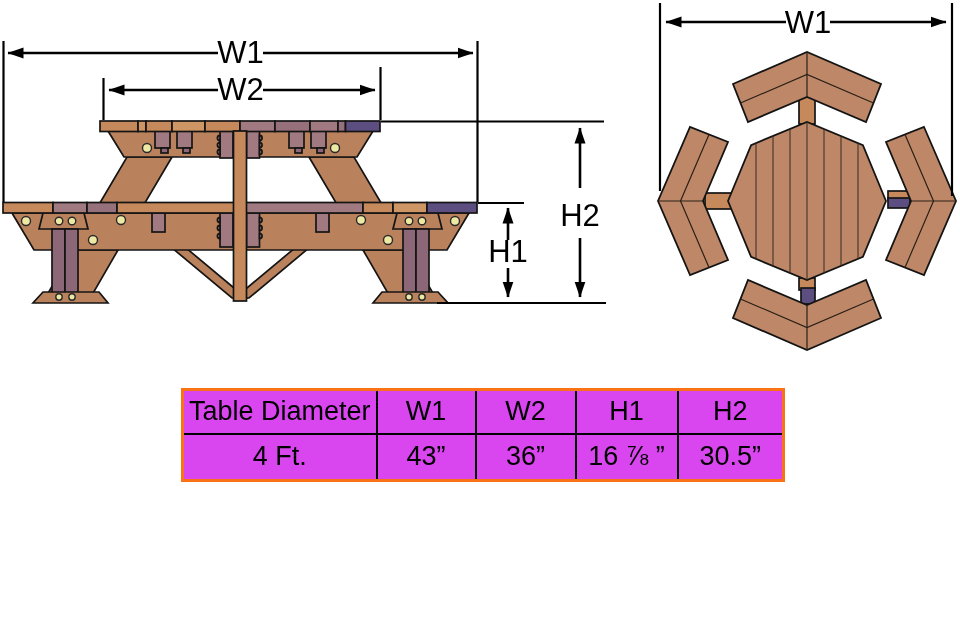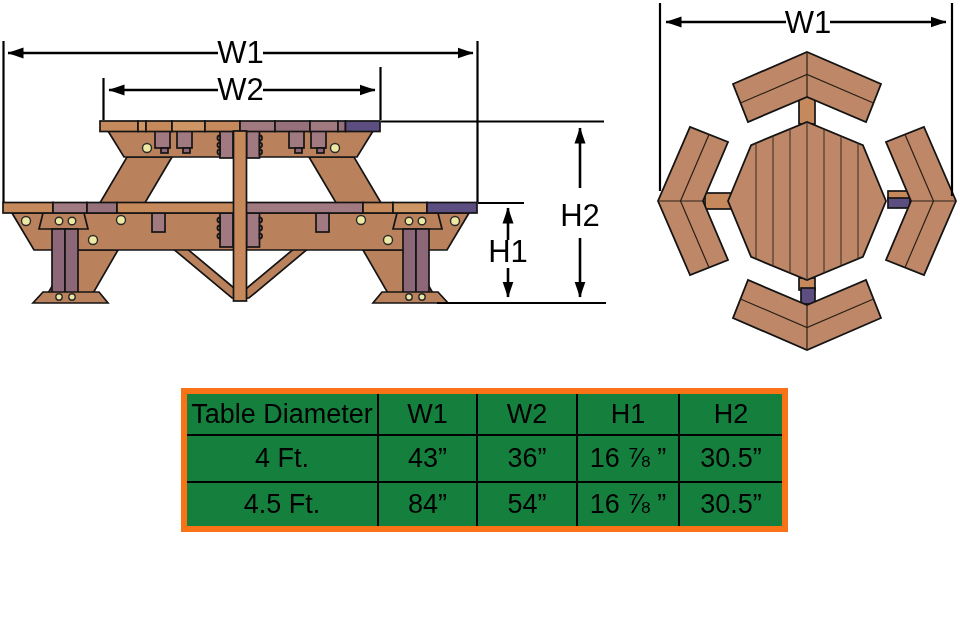--- a/index.html
+++ b/index.html
@@ -18,21 +18,21 @@
   .ol{stroke:#141414;stroke-width:1.7;}
   .ol2{stroke:#141414;stroke-width:1.8;stroke-linejoin:miter;}
   .bolt{fill:#EDE9A4;stroke:#2a2a2a;stroke-width:1.4;}
   .dimline{stroke:#000;stroke-width:2.6;fill:none;}
   .extline{stroke:#000;stroke-width:2.2;fill:none;}
   .dimtext{font-size:31px;fill:#000;text-anchor:middle;}
   .seam{stroke:#2b2017;stroke-width:1.2;fill:none;}
   .plank{stroke:#3a2c22;stroke-width:1.2;opacity:.85;}
   
   table.spec{position:absolute;left:181px;top:388px;border-collapse:collapse;table-layout:fixed;
-    border:6px solid #f97316;background:#15803d;}
+    border:3px solid #f97316;background:#d946ef;}
   table.spec th,table.spec td{border:2.6px solid #000;text-align:center;vertical-align:middle;
     font-size:27px;font-weight:400;color:#000;padding:0;line-height:1;}
   tr.hdr{height:44px;} tr.datarow{height:47px;}
 </style>
 </head>
 <body>
 
 <div id="stage">
 
 <svg id="drawing" width="960" height="625" viewBox="0 0 960 625">
@@ -239,23 +239,16 @@
     <th>H1</th>
     <th>H2</th>
   </tr>
   <tr class="datarow">
     <td>4 Ft.</td>
     <td>43”</td>
     <td>36”</td>
     <td>16 ⅞ ”</td>
     <td>30.5”</td>
   </tr>
-  <tr class="datarow">
-    <td>4.5 Ft.</td>
-    <td>84”</td>
-    <td>54”</td>
-    <td>16 ⅞ ”</td>
-    <td>30.5”</td>
-  </tr>
 </tbody>
     </table>
 
 </div>
 
 </body></html>

